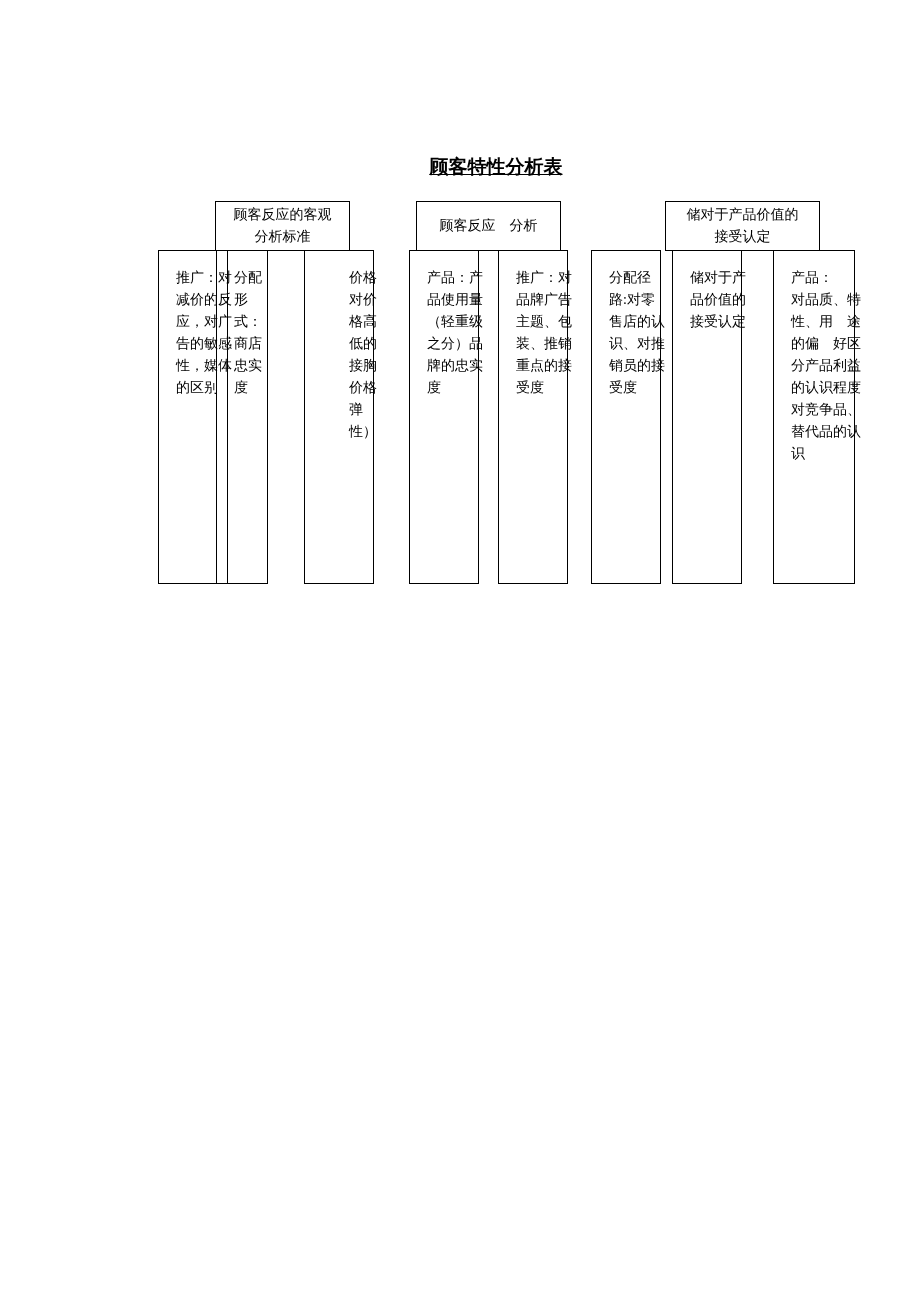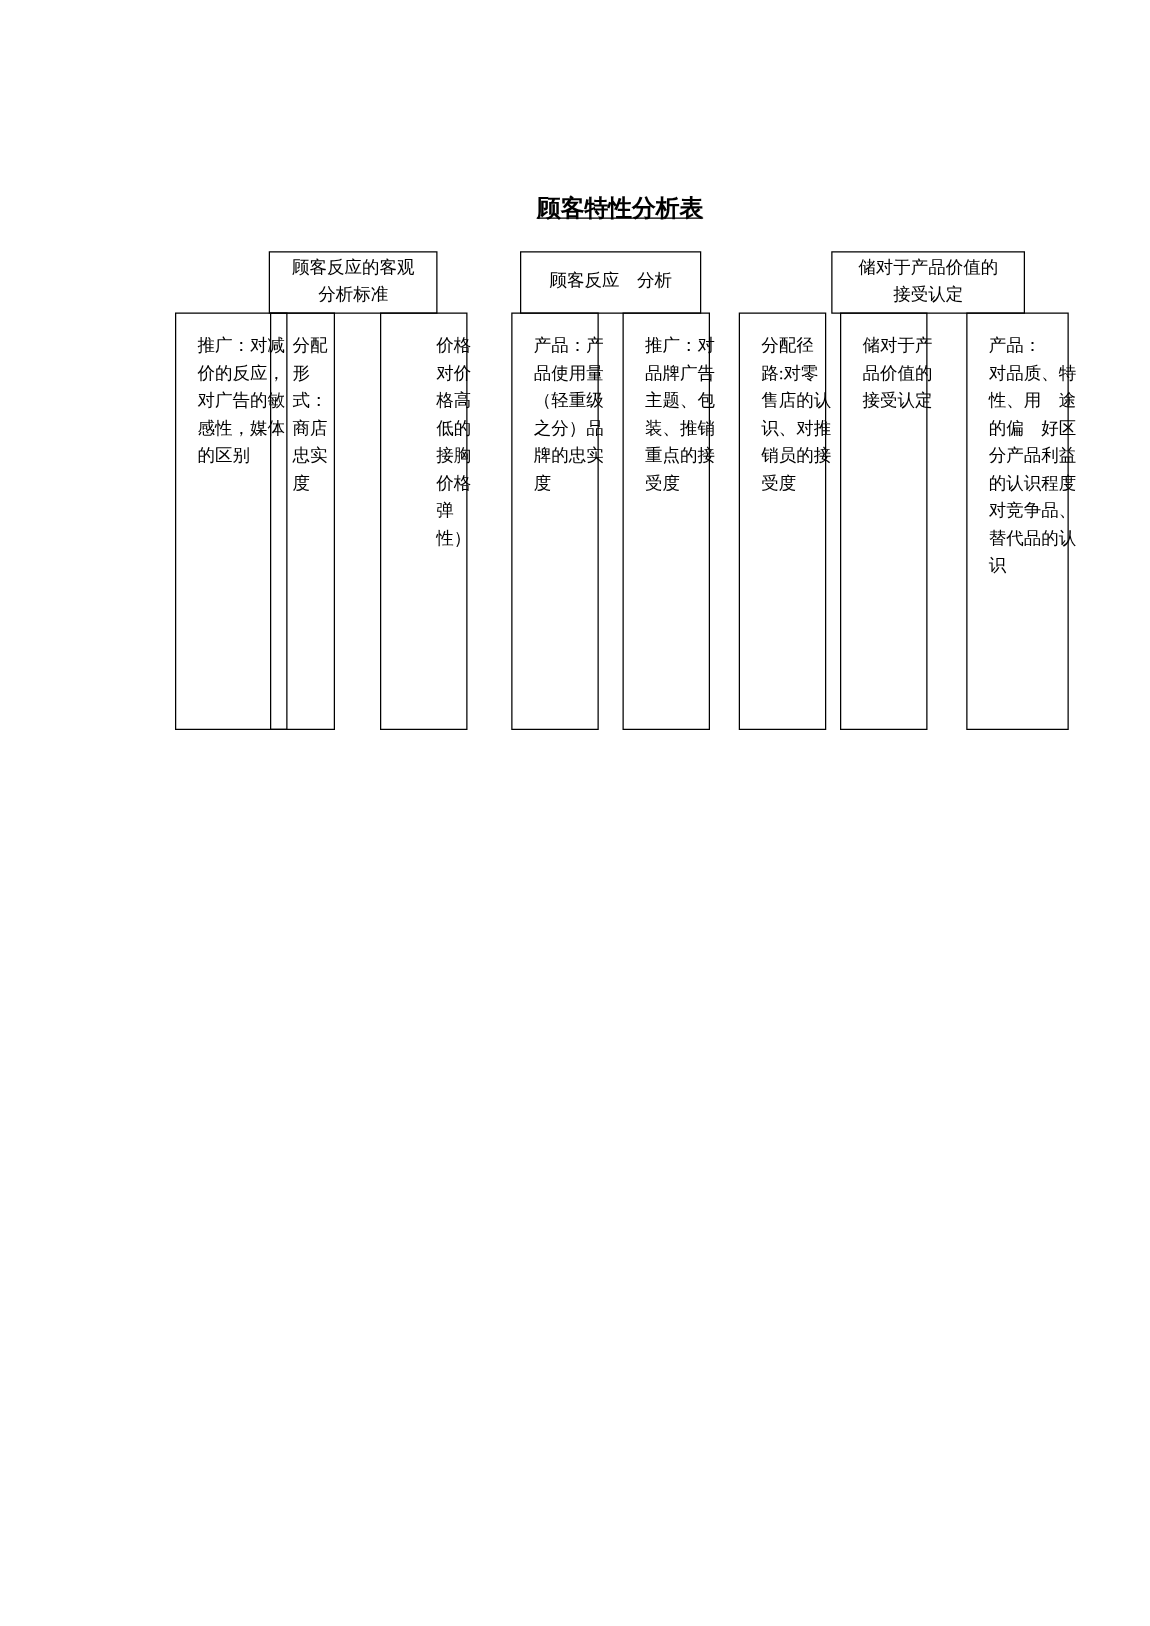--- a/index.html
+++ b/index.html
@@ -53,21 +53,21 @@
 <div class="box header-box" style="left:179px; width:135px;">
   <span>顾客反应的客观分析标准</span>
 </div>
 <div class="box header-box" style="left:380px; width:145px;">
   <span>顾客反应　分析</span>
 </div>
 <div class="box header-box" style="left:629px; width:155px;">
   <span>储对于产品价值的接受认定</span>
 </div>
 
-<div class="box col-box" style="left:104px; width:90px;">
+<div class="box col-box" style="left:122px; width:70px;">
   <div class="col-text">推广：对减价的反应，对广告的敏感性，媒体的区别</div>
 </div>
 <div class="box col-box" style="left:180px; width:52px;">
   <div class="col-text">分配形式：商店忠实度</div>
 </div>
 <div class="box col-box" style="left:268px; width:70px;padding-left:32px;">
   <div class="col-text">价格对价格高低的接胸价格弹性）</div>
 </div>
 <div class="box col-box" style="left:373px; width:70px;">
   <div class="col-text">产品：产品使用量（轻重级之分）品牌的忠实度</div>

